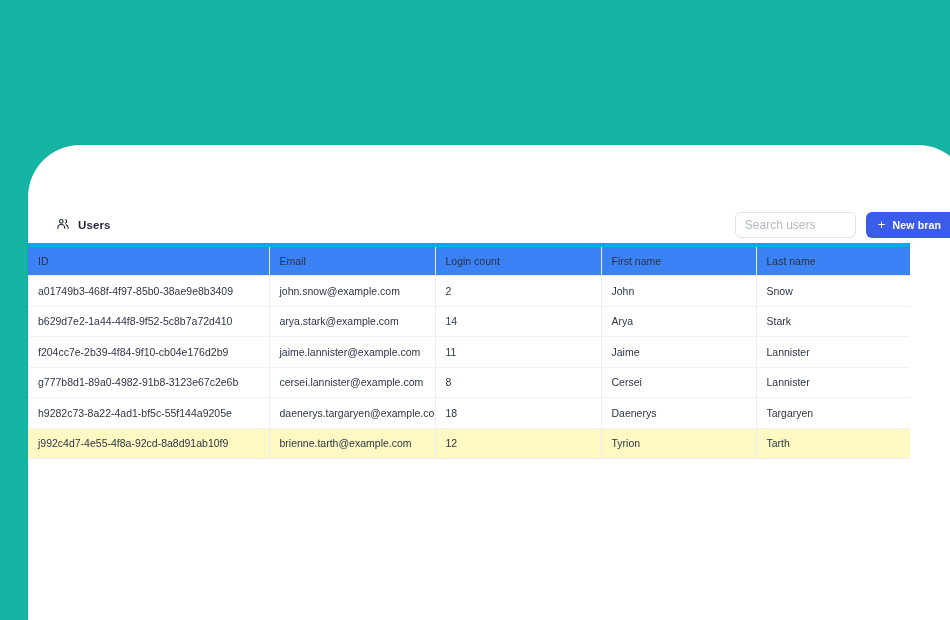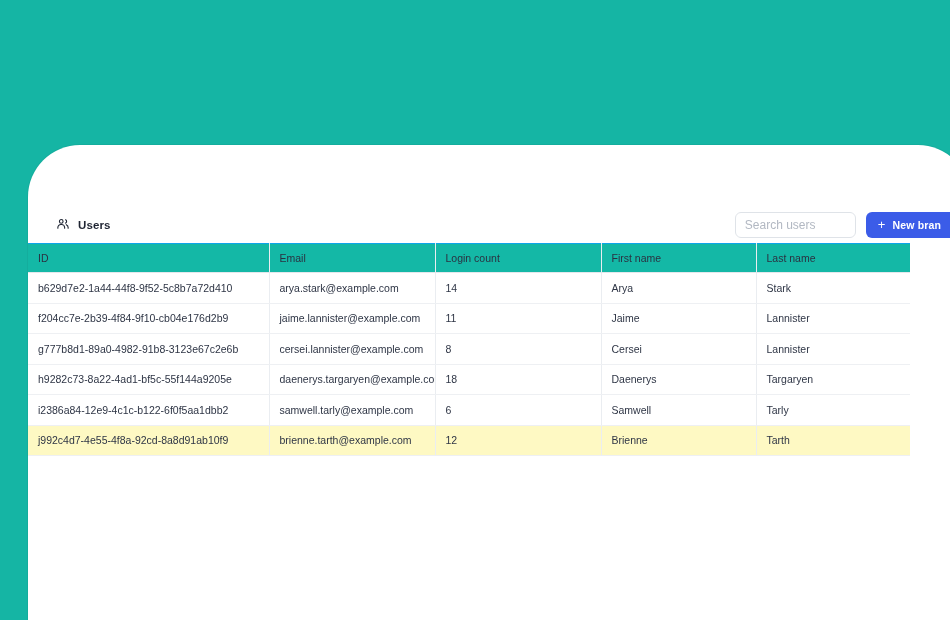--- a/index.html
+++ b/index.html
@@ -112,23 +112,23 @@
     font-weight: normal;
     padding: 0 0 0 10px;
     height: 29.5px;
     border-right: 1px solid #eaedf1;
     border-bottom: 1px solid #eef0f3;
     white-space: nowrap;
     overflow: hidden;
     vertical-align: middle;
   }
   table.users-table th {
-    background: #14b8a6;
+    background: #3b82f6;
     color: #2b3141;
-    border-top: 1px solid #0ea5e9;
+    border-top: 4px solid #0ea5e9;
     border-bottom: 1px solid #e4e7ec;
     height: 28px;
   }
   table.users-table tr > *:last-child { border-right: none; }
   table.users-table tbody tr.row-hover td { background: #fef9c3; }
 
   col.c-id    { width: 241px; }
   col.c-email { width: 166px; }
   col.c-login { width: 166px; }
   col.c-first { width: 155px; }
@@ -177,20 +177,27 @@
         <tr>
           <th>ID</th>
           <th>Email</th>
           <th>Login count</th>
           <th>First name</th>
           <th>Last name</th>
         </tr>
       </thead>
       <tbody id="table-body">
           <tr>
+            <td>a01749b3-468f-4f97-85b0-38ae9e8b3409</td>
+            <td>john.snow@example.com</td>
+            <td>2</td>
+            <td>John</td>
+            <td>Snow</td>
+          </tr>
+          <tr>
             <td>b629d7e2-1a44-44f8-9f52-5c8b7a72d410</td>
             <td>arya.stark@example.com</td>
             <td>14</td>
             <td>Arya</td>
             <td>Stark</td>
           </tr>
           <tr>
             <td>f204cc7e-2b39-4f84-9f10-cb04e176d2b9</td>
             <td>jaime.lannister@example.com</td>
             <td>11</td>
@@ -204,31 +211,24 @@
             <td>Cersei</td>
             <td>Lannister</td>
           </tr>
           <tr>
             <td>h9282c73-8a22-4ad1-bf5c-55f144a9205e</td>
             <td>daenerys.targaryen@example.com</td>
             <td>18</td>
             <td>Daenerys</td>
             <td>Targaryen</td>
           </tr>
-          <tr>
-            <td>i2386a84-12e9-4c1c-b122-6f0f5aa1dbb2</td>
-            <td>samwell.tarly@example.com</td>
-            <td>6</td>
-            <td>Samwell</td>
-            <td>Tarly</td>
-          </tr>
           <tr class="row-hover">
             <td>j992c4d7-4e55-4f8a-92cd-8a8d91ab10f9</td>
             <td>brienne.tarth@example.com</td>
             <td>12</td>
-            <td>Brienne</td>
+            <td>Tyrion</td>
             <td>Tarth</td>
           </tr>
         </tbody>
     </table>
   </div>
 
 </div>
 
 </body></html>

